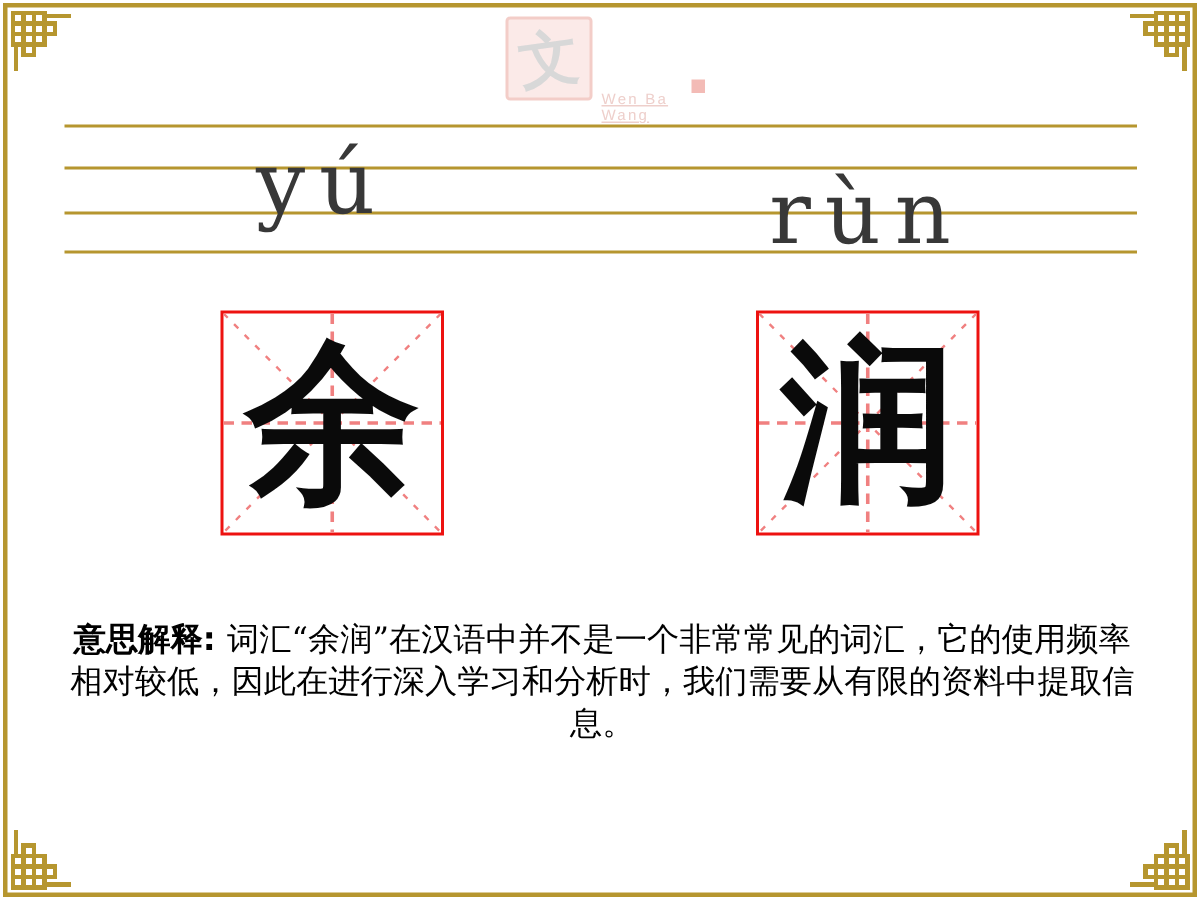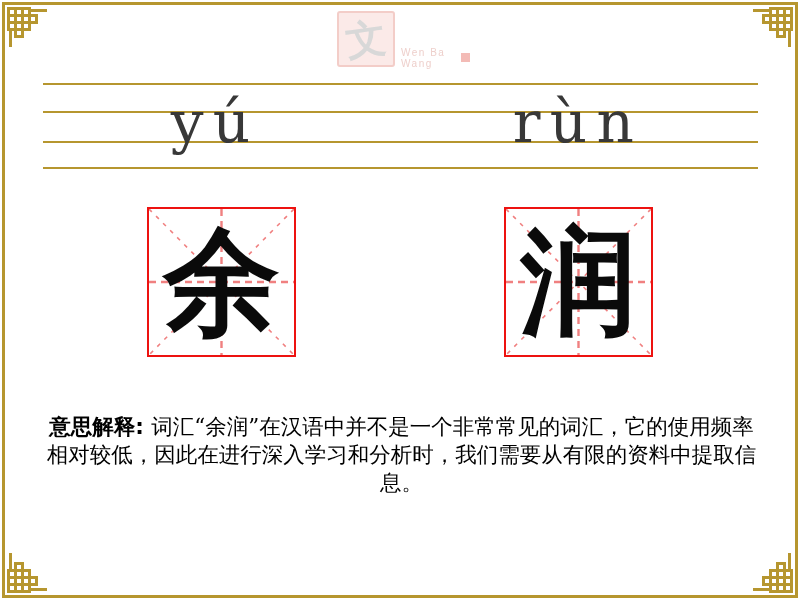--- a/index.html
+++ b/index.html
@@ -18,32 +18,32 @@
   .corner.br{right:2px;bottom:2px;transform:scale(-1,-1);}
   
   .watermark{position:absolute;left:335px;top:8px;width:145px;height:62px;}
   .seal{position:absolute;left:2px;top:3px;width:54px;height:52px;
     background:#fbeae8;border:2px solid #f3cdc8;border-radius:3px;
     display:flex;align-items:center;justify-content:center;}
   .seal-char{font-size:40px;font-weight:bold;color:#d8d8d8;
     transform:rotate(-8deg);font-family:"DejaVu Sans",sans-serif;}
   .wm-name{position:absolute;left:64px;top:8px;font-size:31px;font-weight:bold;
     color:#e9e9e9;letter-spacing:3px;font-family:"DejaVu Sans",sans-serif;}
-  .wm-pinyin{position:absolute;left:66px;top:39px;font-size:10px;
-    color:#eecfcb;letter-spacing:1.5px;}
+  .wm-pinyin{position:absolute;left:66px;top:53px;font-size:10px;
+    color:#eecfcb;letter-spacing:1.5px;text-decoration:underline;}
   .wm-square{position:absolute;left:126px;top:45px;width:9px;height:9px;
     background:#f3bbb6;}
   
   .pline{position:absolute;left:43px;width:715px;height:2px;background:#b6962f;}
   .pl1{top:83px;} .pl2{top:111px;} .pl3{top:141px;} .pl4{top:167px;}
   .pinyin{position:absolute;top:93px;font-family:"DejaVu Serif",serif;
     font-size:58px;line-height:1;color:#383838;letter-spacing:0.16em;
     transform:translateX(-50%);white-space:nowrap;text-align:center;}
   .pinyin.p1{left:215px;}
-  .pinyin.p2{left:578px;}
+  .pinyin.p2{left:578px;margin-top:20px;}
   
   .charbox{position:absolute;top:207px;width:145px;height:146px;
     border:2px solid #ed1210;background:#ffffff;}
   .cb1{left:147px;} .cb2{left:504px;}
   .charbox svg{position:absolute;left:0;top:0;width:100%;height:100%;}
   .hanzi{position:absolute;left:0;top:0;width:100%;height:100%;
     display:flex;align-items:center;justify-content:center;
     font-size:116px;line-height:1;color:#0a0a0a;
     font-family:"DejaVu Sans",sans-serif;font-weight:bold;}
   

